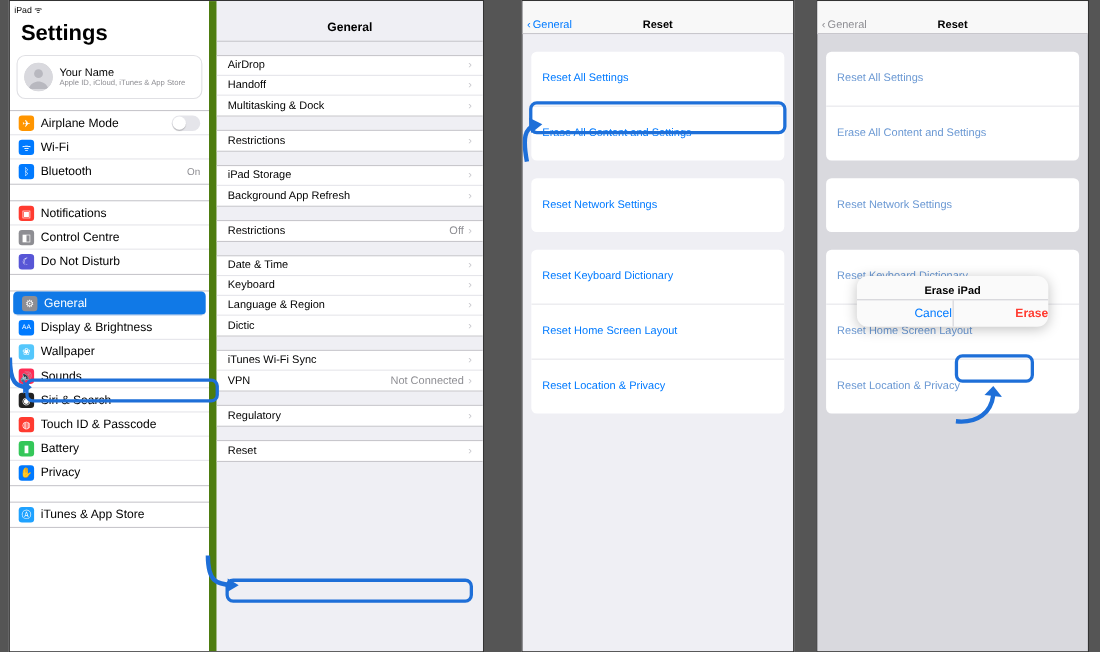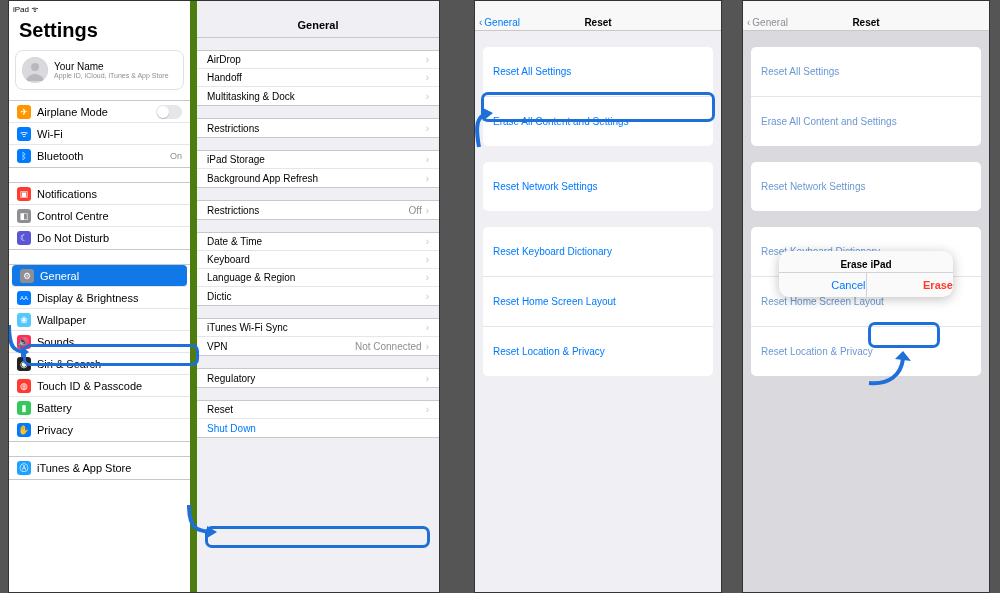--- a/index.html
+++ b/index.html
@@ -270,23 +270,20 @@
       <div class="drow">
           <span>Regulatory</span>
           <span class="chev">›</span>
         </div>
     </div>
     <div class="det-group" style="position:relative">
       <div class="drow">
           <span>Reset</span>
           <span class="chev">›</span>
         </div>
-      <div class="drow link">
-          <span>Shut Down</span>
-        </div>
     </div>
   </div>
 
   <div class="hl" style="left:14px; top:343px; width:176px; height:22px;"></div>
   <svg class="arrow" style="left:-2px; top:318px;" width="24" height="40">
       <path d="M2 6 C 2 30 8 32 18 33" stroke="#1e6fd8" stroke-width="4" fill="none"></path>
       <path d="M14 27 L22 33 L14 39 Z" fill="#1e6fd8"></path>
     </svg>
 
   <div class="hl" style="left:196px; top:525px; width:225px; height:22px;"></div>

